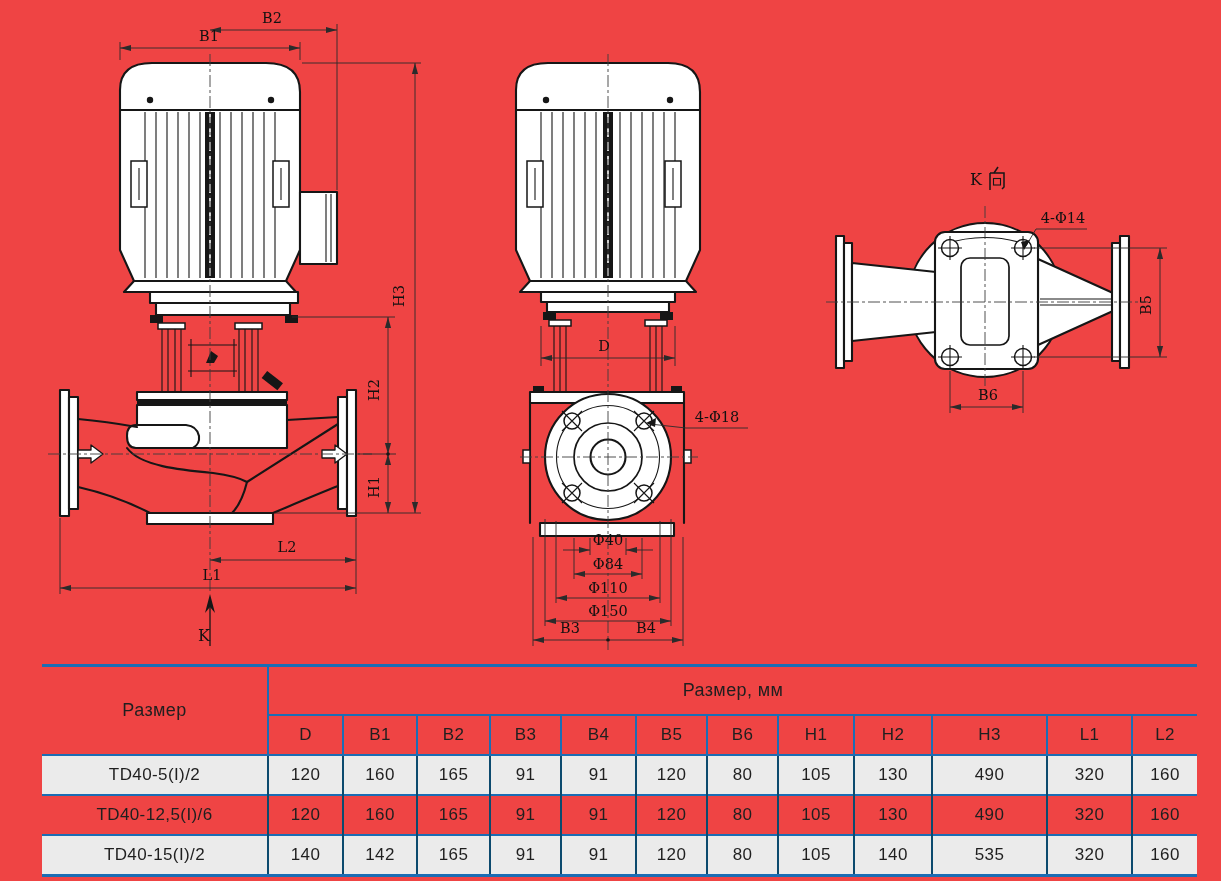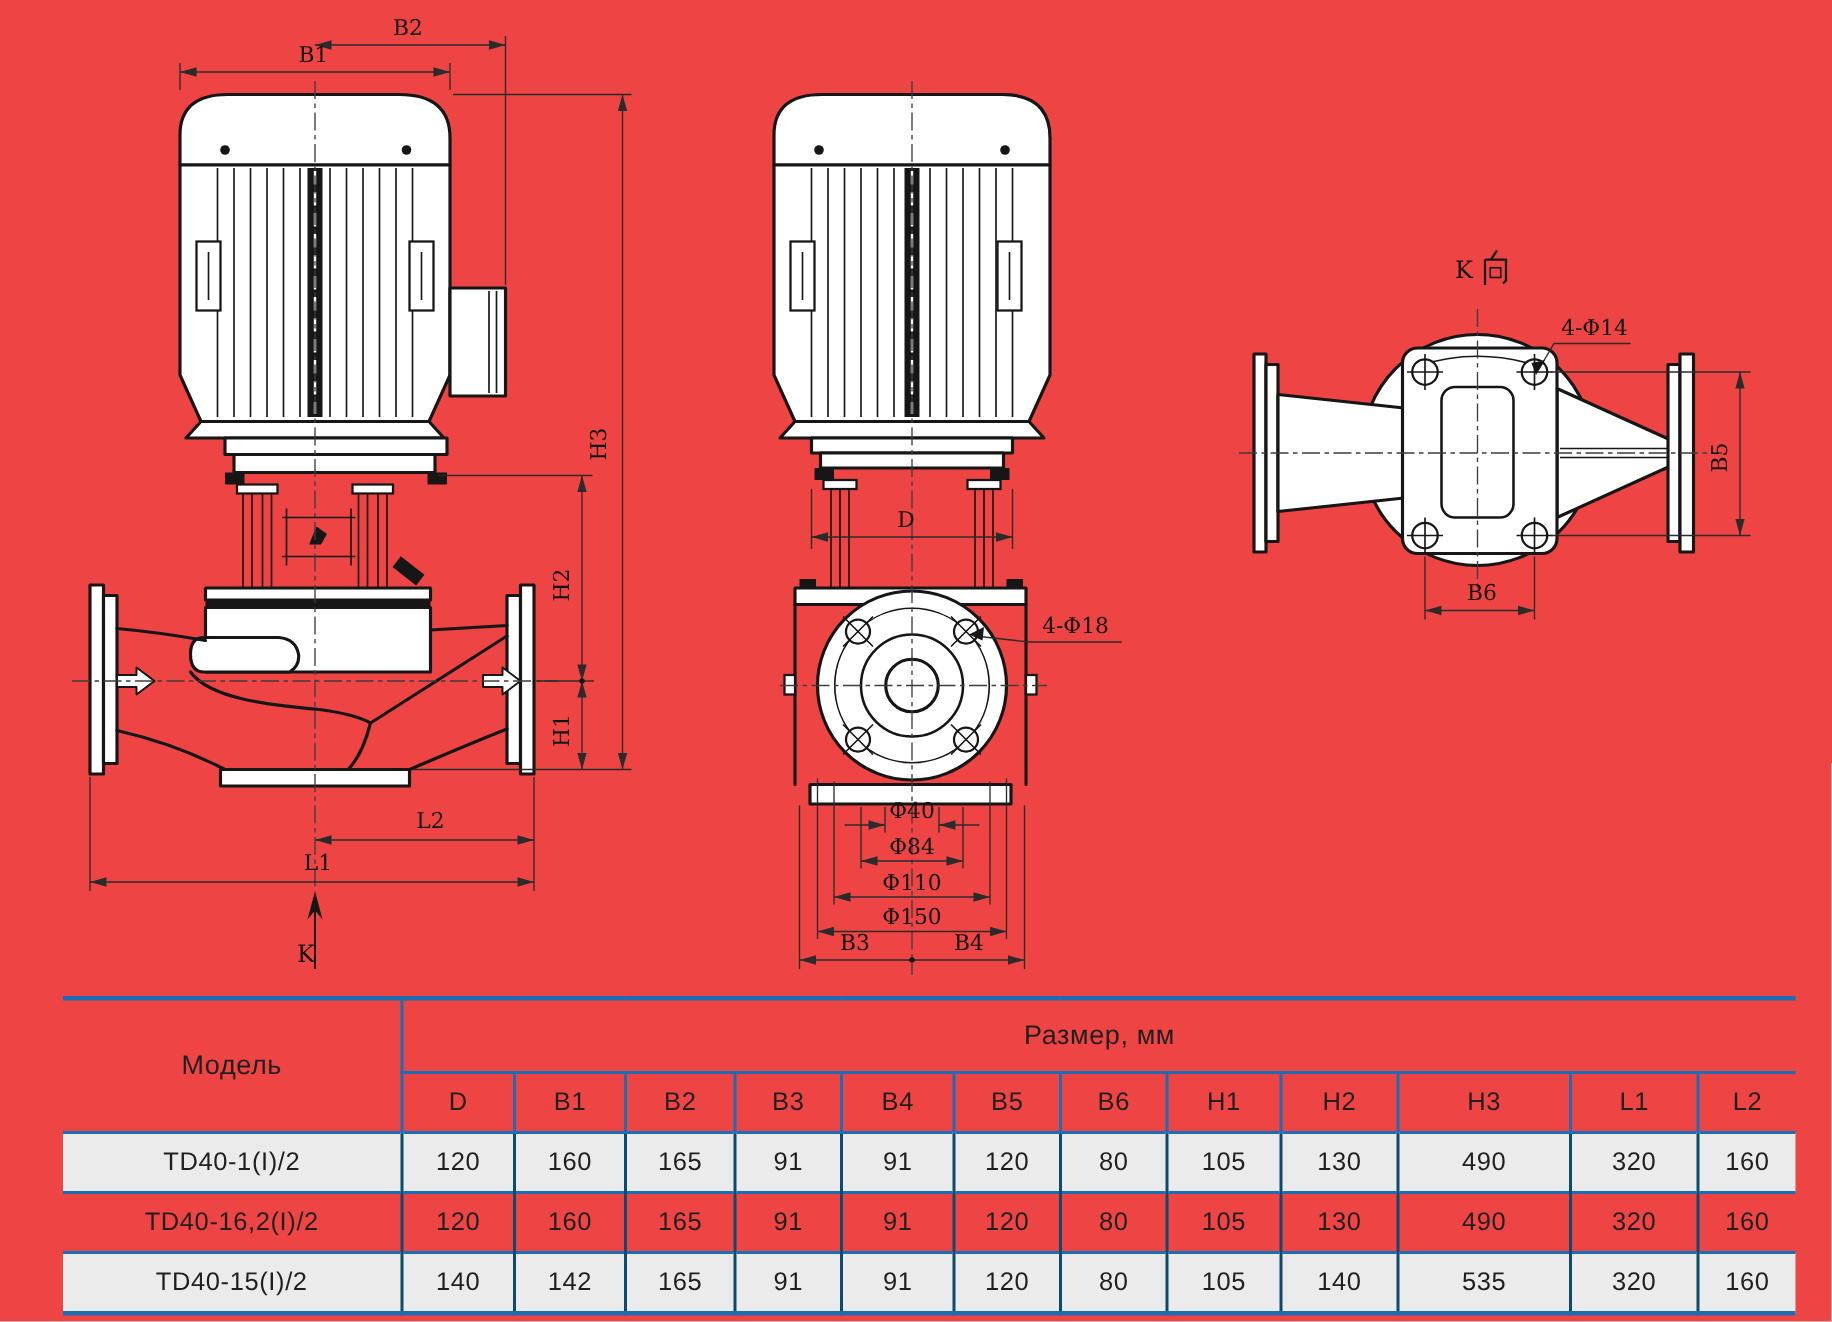--- a/index.html
+++ b/index.html
@@ -264,56 +264,56 @@
           <col style="width:71px">
           <col style="width:71px">
       <col style="width:76px">
           <col style="width:78px">
           <col style="width:115px">
           <col style="width:85px">
           <col style="width:65px">
     </colgroup>
     <thead>
       <tr class="h1row">
-        <th class="model-h" rowspan="2">Модель</th>
+        <th class="model-h" rowspan="2">Размер</th>
         <th class="size-h" colspan="12">Размер, мм</th>
       </tr>
       <tr class="h2row">
         <th>D</th>
         <th>B1</th>
         <th>B2</th>
         <th>B3</th>
         <th>B4</th>
         <th>B5</th>
         <th>B6</th>
         <th>H1</th>
         <th>H2</th>
         <th>H3</th>
         <th>L1</th>
         <th>L2</th>
       </tr>
     </thead>
     <tbody>
       <tr>
-        <td>TD40-1(I)/2</td>
+        <td>TD40-5(I)/2</td>
         <td>120</td>
         <td>160</td>
         <td>165</td>
         <td>91</td>
         <td>91</td>
         <td>120</td>
         <td>80</td>
         <td>105</td>
         <td>130</td>
         <td>490</td>
         <td>320</td>
         <td>160</td>
       </tr>
       <tr>
-        <td>TD40-16,2(I)/2</td>
+        <td>TD40-12,5(I)/6</td>
         <td>120</td>
         <td>160</td>
         <td>165</td>
         <td>91</td>
         <td>91</td>
         <td>120</td>
         <td>80</td>
         <td>105</td>
         <td>130</td>
         <td>490</td>

